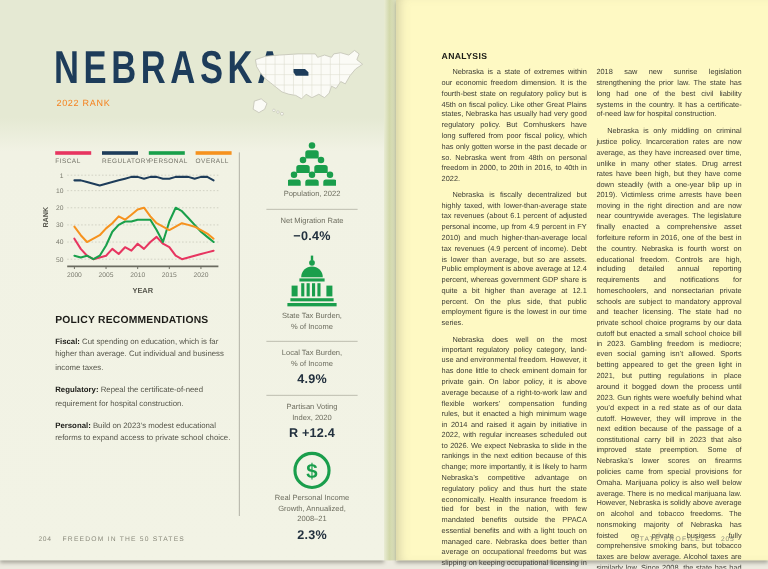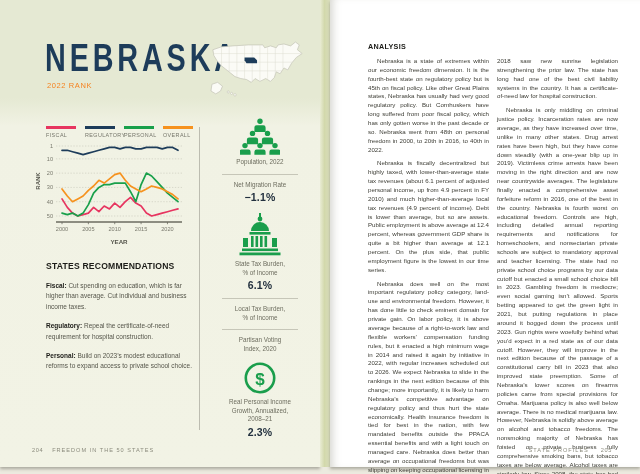--- a/index.html
+++ b/index.html
@@ -6,21 +6,21 @@
   html,body { width:640px; height:474px; overflow:hidden; }
   body { font-family:"Liberation Sans", sans-serif; background:#eceadf; position:relative; }
 
   .page { position:absolute; top:0; height:467px; box-shadow:0 2px 3px rgba(90,90,80,.45); }
   .page-left {
     left:0; width:320px;
     background:linear-gradient(180deg, #e5e9d3 0%, #e5e9d3 21%, #f1f2e4 27%, #f2f3e5 100%);
   }
   .gutter { position:absolute; top:0; left:320px; width:10px; height:467px;
     background:linear-gradient(90deg,#e9ecd4 0%, #d2d8ab 45%, #dde1c0 100%); }
-  .page-right { left:330px; width:310px; background:#ffffff;
+  .page-right { left:330px; width:310px; background:#fef9c3;
     box-shadow:inset 8px 0 10px -6px rgba(120,120,100,.35), 0 2px 3px rgba(90,90,80,.45); }
 
   
   .state-title { position:absolute; left:45px; top:36px; color:#1d3c5a;
     font-size:30px; font-weight:800; letter-spacing:4px;
     transform:scale(.96,1.28); transform-origin:top left; }
   .rank-label { position:absolute; left:47px; top:81px; color:#f5821f;
     font-size:7.5px; font-weight:400; letter-spacing:.6px; }
   .rank-value { position:absolute; left:46px; top:89px; color:#f5821f;
     font-size:23px; font-weight:800; }
@@ -184,21 +184,21 @@
       <g>
           <circle cx="35" cy="27.6" r="2.7"></circle>
           <path d="M31.6,31.6 h6.8 a2.2,2.2 0 0 1 2.2,2.2 v3 h-11.2 v-3 a2.2,2.2 0 0 1 2.2,-2.2 Z"></path>
         </g>
     </svg>
     <div class="stat-label">Population, 2022</div>
 
     <div class="hr"></div>
 
     <div class="stat-label">Net Migration Rate</div>
-    <div class="stat-value">−1.1%</div>
+    <div class="stat-value">−0.4%</div>
 
     <div class="stat-gap"></div>
 
     <svg class="stat-icon" width="46" height="46" viewBox="0 0 46 46" fill="#1a9e4c">
       <rect x="22" y="2" width="2" height="4"></rect>
       <circle cx="23" cy="8" r="2.4"></circle>
       <path d="M14,20 a9,9 0 0 1 18,0 Z"></path>
       <rect x="12.5" y="21" width="21" height="2.6"></rect>
       <g>
         <rect x="14" y="25" width="2.6" height="11"></rect>
@@ -206,46 +206,47 @@
         <rect x="23" y="25" width="2.6" height="11"></rect>
           <rect x="27.5" y="25" width="2.6" height="11"></rect>
       </g>
       <rect x="6" y="27" width="5" height="9"></rect>
         <rect x="35" y="27" width="5" height="9"></rect>
       <rect x="5" y="37.5" width="36" height="2.6"></rect>
       <rect x="2.5" y="41.5" width="41" height="2.8"></rect>
     </svg>
     <div class="stat-label">State Tax Burden,
 % of Income</div>
-    <div class="stat-value">6.1%</div>
 
     <div class="hr"></div>
 
     <div class="stat-label">Local Tax Burden,
 % of Income</div>
+    <div class="stat-value">4.9%</div>
 
     <div class="hr"></div>
 
     <div class="stat-label">Partisan Voting
 Index, 2020</div>
+    <div class="stat-value">R +12.4</div>
 
     <div class="stat-gap"></div>
 
     <svg class="stat-icon" width="34" height="34" viewBox="0 0 34 34">
       <circle cx="17" cy="17" r="14.2" fill="none" stroke="#1a9e4c" stroke-width="2.6"></circle>
       <text x="17" y="23.5" text-anchor="middle" font-size="17" font-weight="bold" fill="#1a9e4c" font-family="Liberation Sans, sans-serif">$</text>
     </svg>
     <div class="stat-label">Real Personal Income
 Growth, Annualized,
 2008–21</div>
     <div class="stat-value">2.3%</div>
   </div>
 
   <div class="policy">
-    <div class="policy-heading">STATES RECOMMENDATIONS</div>
+    <div class="policy-heading">POLICY RECOMMENDATIONS</div>
     <p class="policy-item"><b>Fiscal:</b><span> Cut spending on education, which is far higher than average. Cut individual and business income taxes.</span></p>
     <p class="policy-item"><b>Regulatory:</b><span> Repeal the certificate-of-need requirement for hospital construction.</span></p>
     <p class="policy-item"><b>Personal:</b><span> Build on 2023’s modest educational reforms to expand access to private school choice.</span></p>
   </div>
 
   <div class="footer footer-left">
     <span class="pgnum">204</span><span>FREEDOM IN THE 50 STATES</span>
   </div>
 </div>
 

